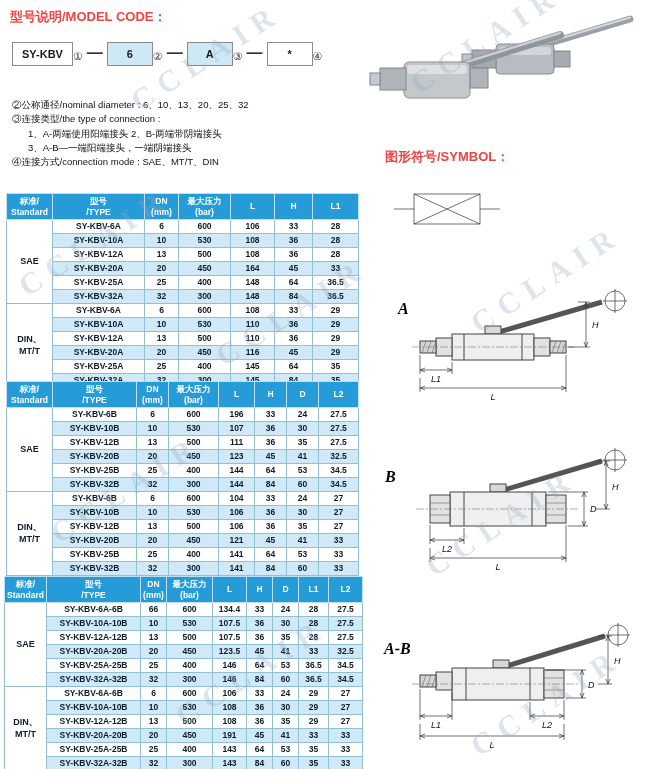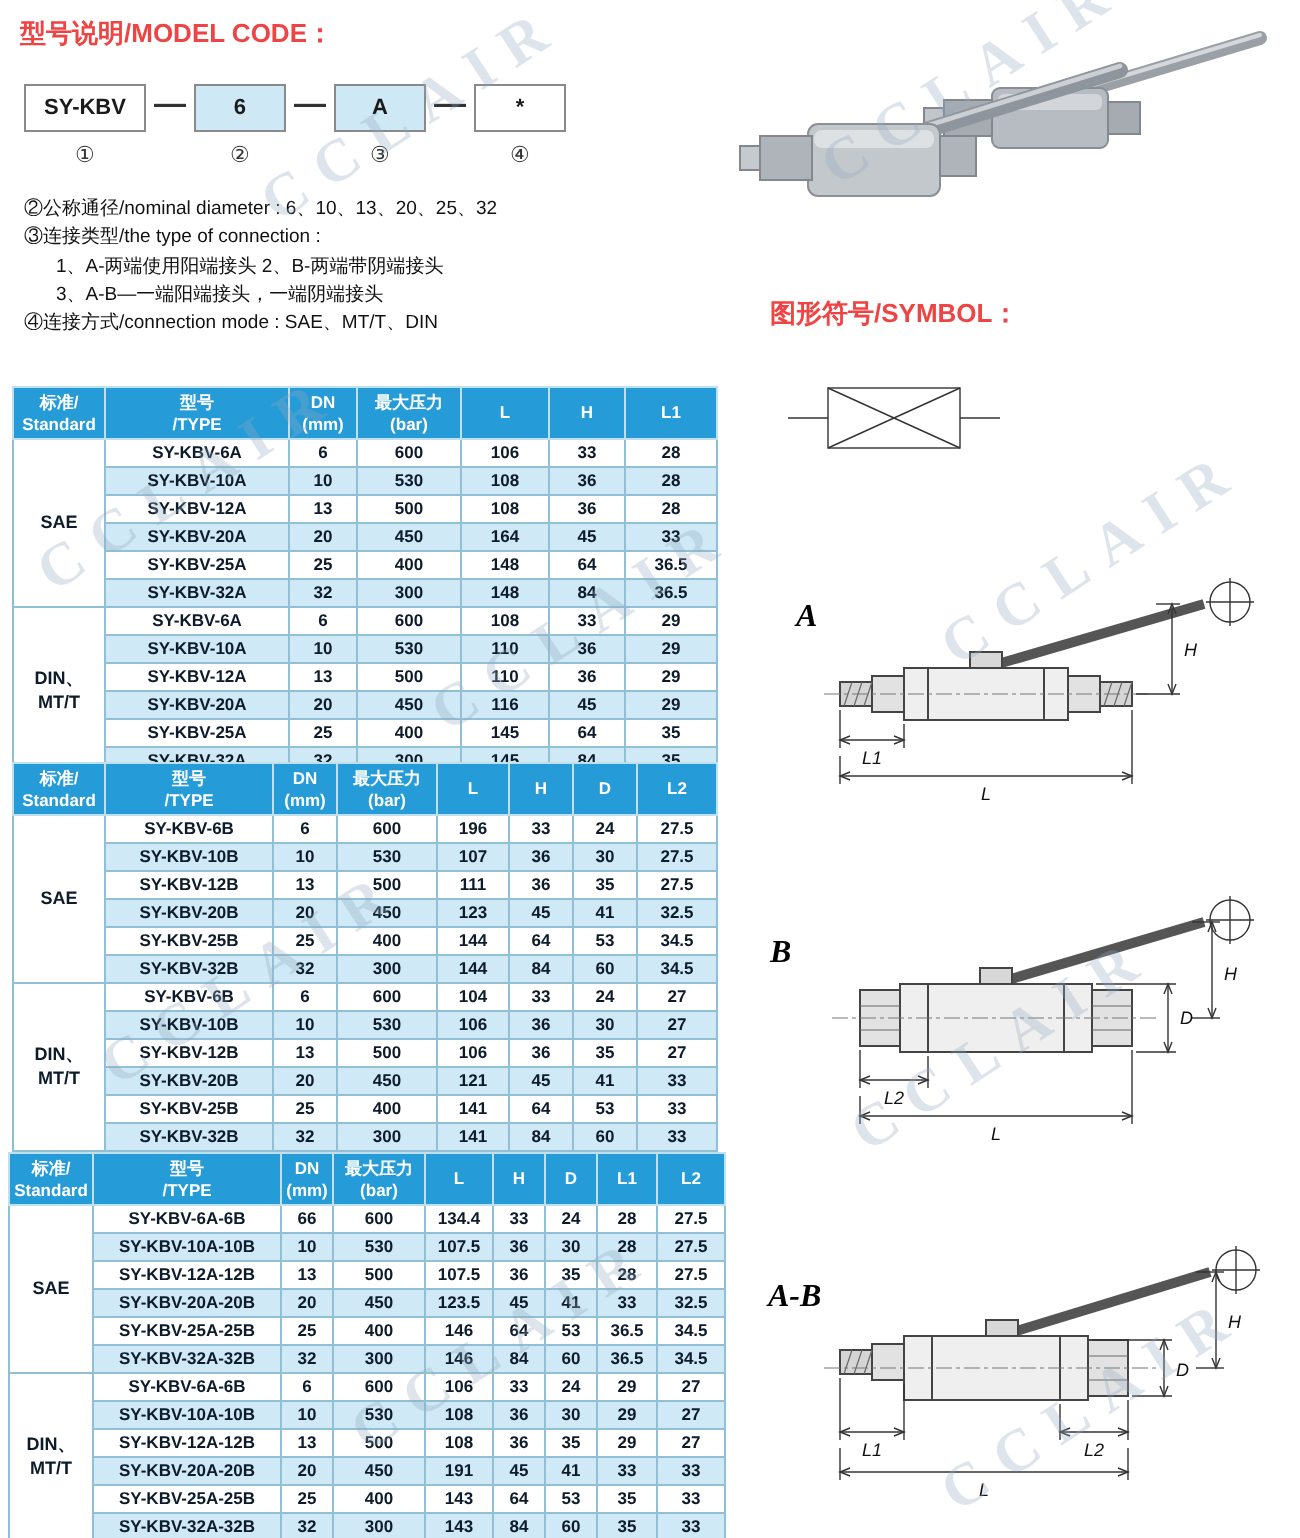--- a/index.html
+++ b/index.html
@@ -10,21 +10,21 @@
   
   .wm {
     position:absolute; font-family:"Liberation Serif", serif; font-weight:bold;
     font-size:30px; letter-spacing:9px; color:#93a9bf; opacity:0.30;
     transform:rotate(-33deg); z-index:5; pointer-events:none; white-space:nowrap;
   }
   
   .sec-title { position:absolute; color:#ef4444; font-weight:bold; font-size:13px; z-index:2; }
   
   .code-row { position:absolute; left:12px; top:42px; display:flex; align-items:flex-start; z-index:2; }
-  .code-col { display:flex; flex-direction:column; align-items:center;justify-content:space-between; }
+  .code-col { display:flex; flex-direction:row; align-items:center;justify-content:space-between; }
   .code-box {
     border:1px solid #8a8a8a; background:#fff; min-width:26px; height:22px; line-height:22px;
     text-align:center; font-weight:bold; font-size:11px; padding:0 9px; color:#1a1a1a;
   }
   .code-box.hl { background:#cfe8f6; }
   .code-marker { margin-top:5px; font-size:11px; color:#333; }
   .code-dash { width:24px; text-align:center; line-height:22px; font-weight:bold; color:#333; }
   .notes { position:absolute; left:12px; top:98px; width:352px; font-size:9.5px; color:#111; line-height:1.5; z-index:2; }
   .note.indent { padding-left:16px; }
   

